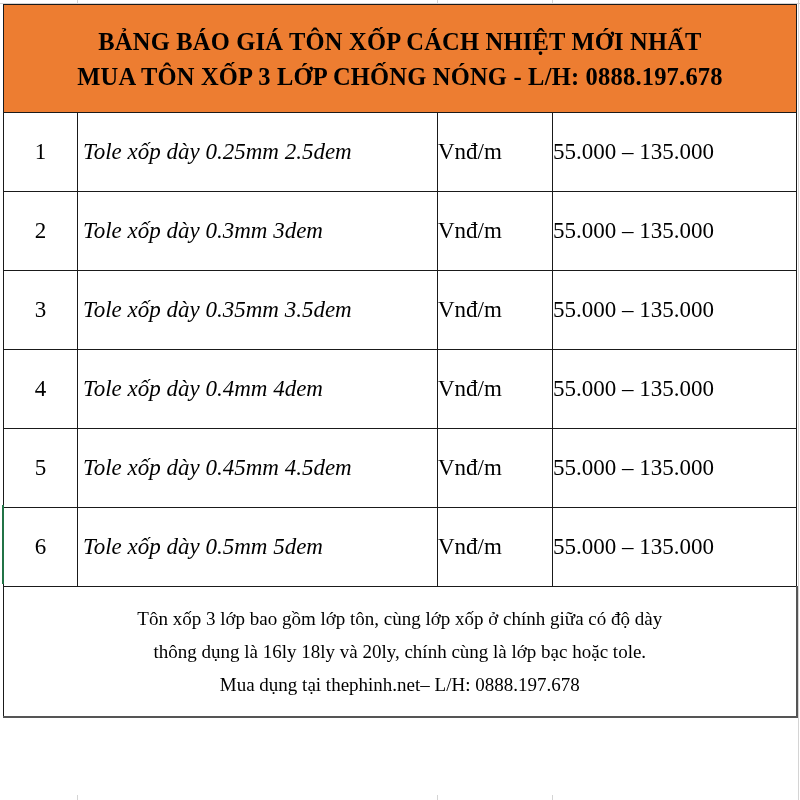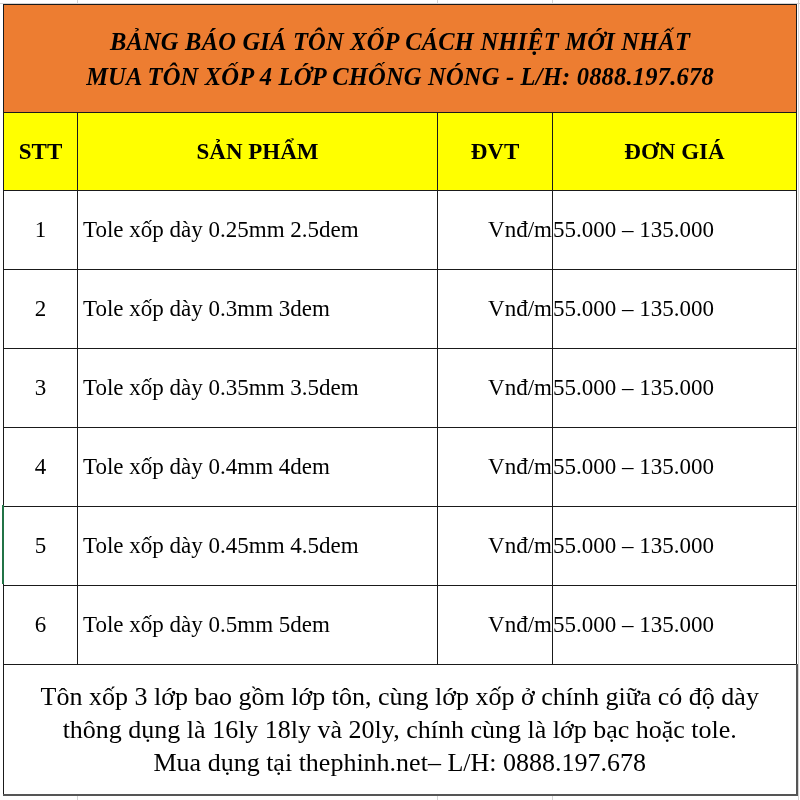--- a/index.html
+++ b/index.html
@@ -44,43 +44,42 @@
       background: #ed7d31;
       height: 107px;
       text-align: center;
       font-weight: bold;
       font-size: 24.5px;
       line-height: 35px;
       letter-spacing: 0.2px;
     }
     .title-line {
       display: block;
-      font-style: italic;
     }
     .hdr td {
       background: #ffff00;
       height: 77px;
       text-align: center;
       font-weight: bold;
       font-size: 23px;
     }
     .row td {
       background: #ffffff;
       height: 78px;
       font-size: 23px;
     }
     .c-stt { text-align: center; }
-    .c-name { text-align: left; padding-left: 5px !important; }
-    .c-unit { text-align: right; }
+    .c-name { text-align: left; padding-left: 5px !important; font-style: italic; }
+    .c-unit { text-align: left; }
     .c-price { text-align: left; }
     .footer-cell {
       background: #ffffff;
       height: 129px;
       text-align: center;
-      font-size: 26px;
+      font-size: 19px;
       line-height: 33px;
       border-bottom: 2px solid #555 !important;
       border-right: 2px solid #555 !important;
     }
     .footer-line { display: block; }
     .selected-marker {
       position: absolute;
       left: 2px;
       top: 505px;
       width: 2px;
@@ -104,28 +103,22 @@
   <colgroup>
     <col style="width:74px">
     <col style="width:360px">
     <col style="width:115px">
     <col style="width:244px">
   </colgroup>
   <tbody>
       <tr>
     <td class="title-cell" colspan="4">
       <span class="title-line">BẢNG BÁO GIÁ TÔN XỐP CÁCH NHIỆT MỚI NHẤT</span>
-      <span class="title-line">MUA TÔN XỐP 4 LỚP CHỐNG NÓNG - L/H: 0888.197.678</span>
+      <span class="title-line">MUA TÔN XỐP 3 LỚP CHỐNG NÓNG - L/H: 0888.197.678</span>
     </td>
-  </tr>
-  <tr class="hdr">
-    <td>STT</td>
-    <td>SẢN PHẨM</td>
-    <td>ĐVT</td>
-    <td>ĐƠN GIÁ</td>
   </tr>
   <tr class="row">
     <td class="c-stt">1</td>
     <td class="c-name">Tole xốp dày 0.25mm 2.5dem</td>
     <td class="c-unit">Vnđ/m</td>
     <td class="c-price">55.000 – 135.000</td>
   </tr>
   <tr class="row">
     <td class="c-stt">2</td>
     <td class="c-name">Tole xốp dày 0.3mm 3dem</td>

